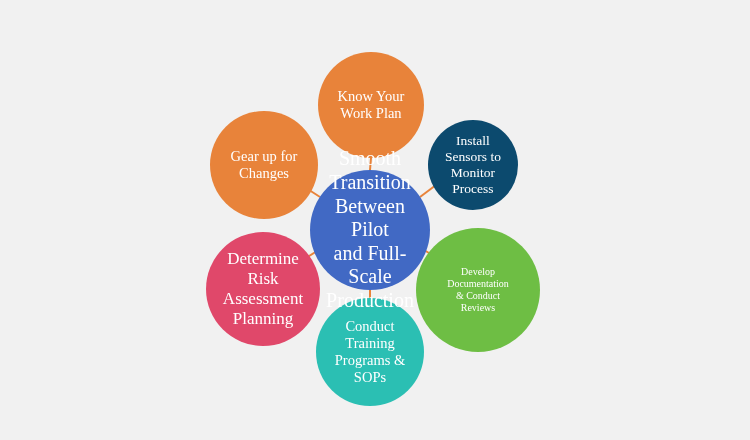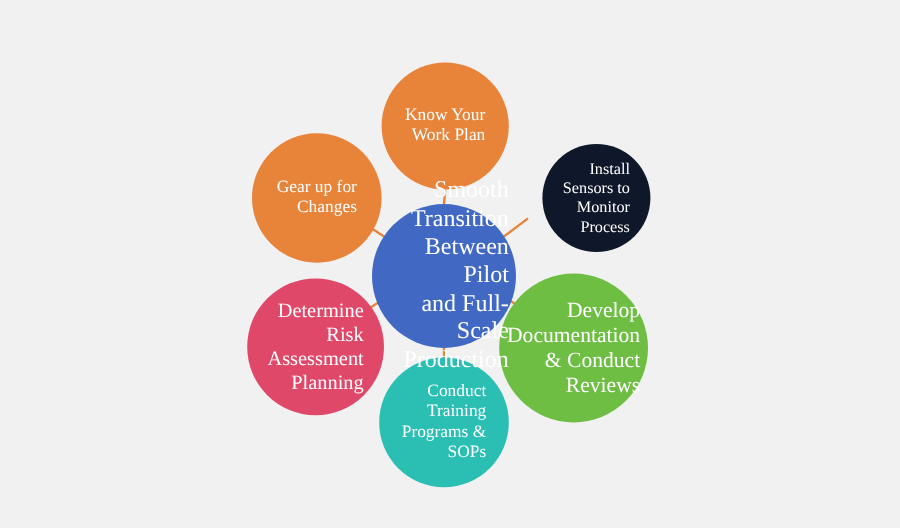--- a/index.html
+++ b/index.html
@@ -26,39 +26,39 @@
     width: 750px;
     height: 440px;
     pointer-events: none;
   }
   .node {
     position: absolute;
     border-radius: 50%;
     display: flex;
     align-items: center;
     justify-content: center;
-    text-align: right;
+    text-align: center;
     color: #ffffff;
     box-sizing: border-box;
     line-height: 1.18;
     text-rendering: optimizeLegibility;
   }
   .node .node-label {
     display: block;
     padding: 0 6px;
     white-space: pre-line;
   }
   #node-center {
     z-index: 6;
     font-size: 20px;
   }
   #node-top        { font-size: 14.5px; z-index: 4; }
   #node-top-left   { font-size: 14.5px; z-index: 4; }
   #node-right-top  { font-size: 13.5px; z-index: 3; }
-  #node-right-bottom { font-size: 18px; z-index: 3; }
+  #node-right-bottom { font-size: 10px; z-index: 3; }
   #node-bottom     { font-size: 14.5px; z-index: 4; }
   #node-left-bottom{ font-size: 17px; z-index: 4; }
 </style>
 </head>
 <body style="background: rgb(241, 241, 241);">
 
 <div id="diagram-canvas" style="background: rgb(241, 241, 241);">
 
   <svg id="connector-layer" viewBox="0 0 750 440" width="750" height="440" aria-hidden="true">
       <line x1="370" y1="170" x2="371" y2="158" stroke="#e8833a" stroke-width="2"></line>
@@ -75,21 +75,21 @@
 Between Pilot
 and Full-Scale
 Production</span>
   </div>
 
   <div class="node" id="node-top" style="left: 318px; top: 52px; width: 106px; height: 106px; background: rgb(232, 131, 58);">
     <span class="node-label">Know Your
 Work Plan</span>
   </div>
 
-  <div class="node" id="node-right-top" style="left: 452px; top: 120px; width: 90px; height: 90px; background: #0f172a;">
+  <div class="node" id="node-right-top" style="left: 428px; top: 120px; width: 90px; height: 90px; background: #0c4a6e;">
     <span class="node-label">Install
 Sensors to
 Monitor
 Process</span>
   </div>
 
   <div class="node" id="node-right-bottom" style="left: 416px; top: 228px; width: 124px; height: 124px; background: rgb(110, 190, 68);">
     <span class="node-label">Develop
 Documentation
 &amp; Conduct

